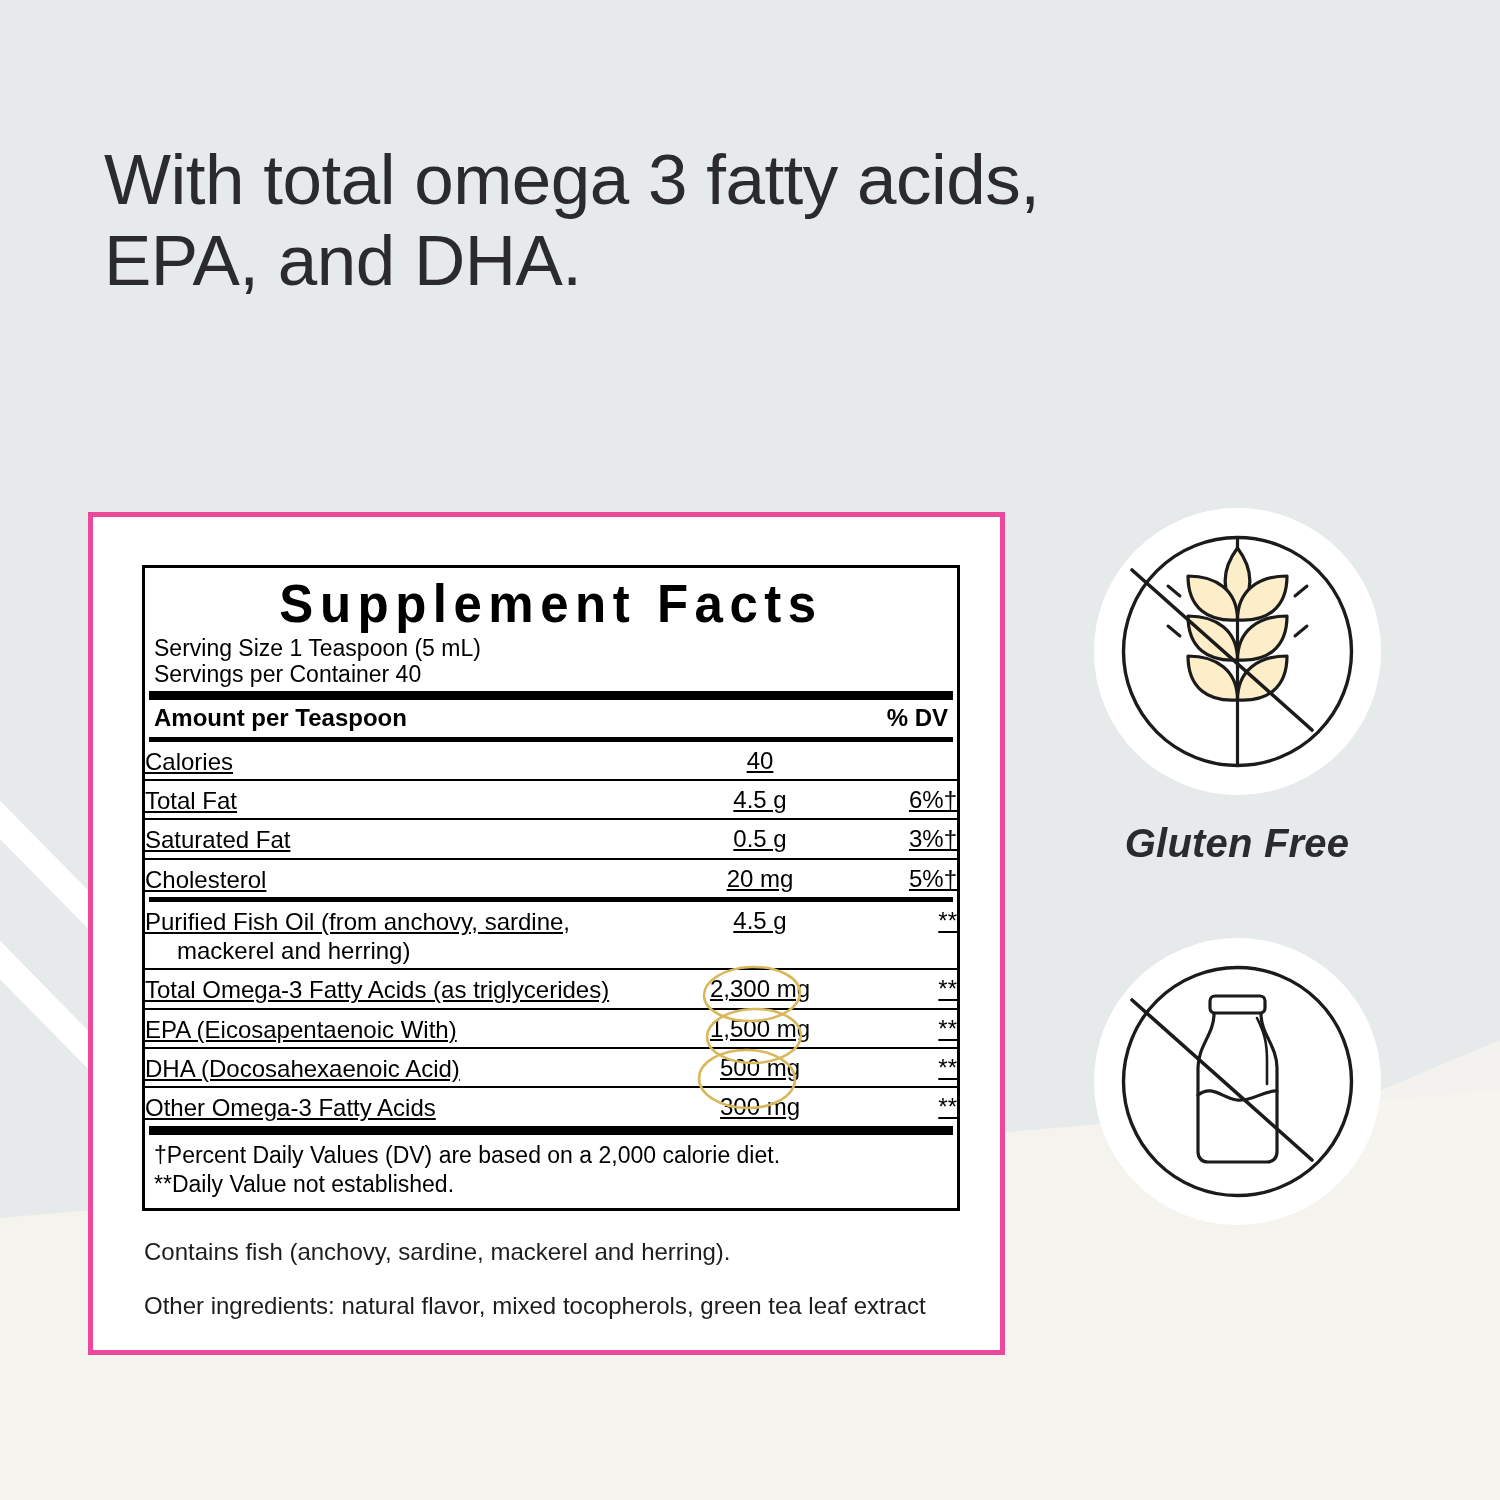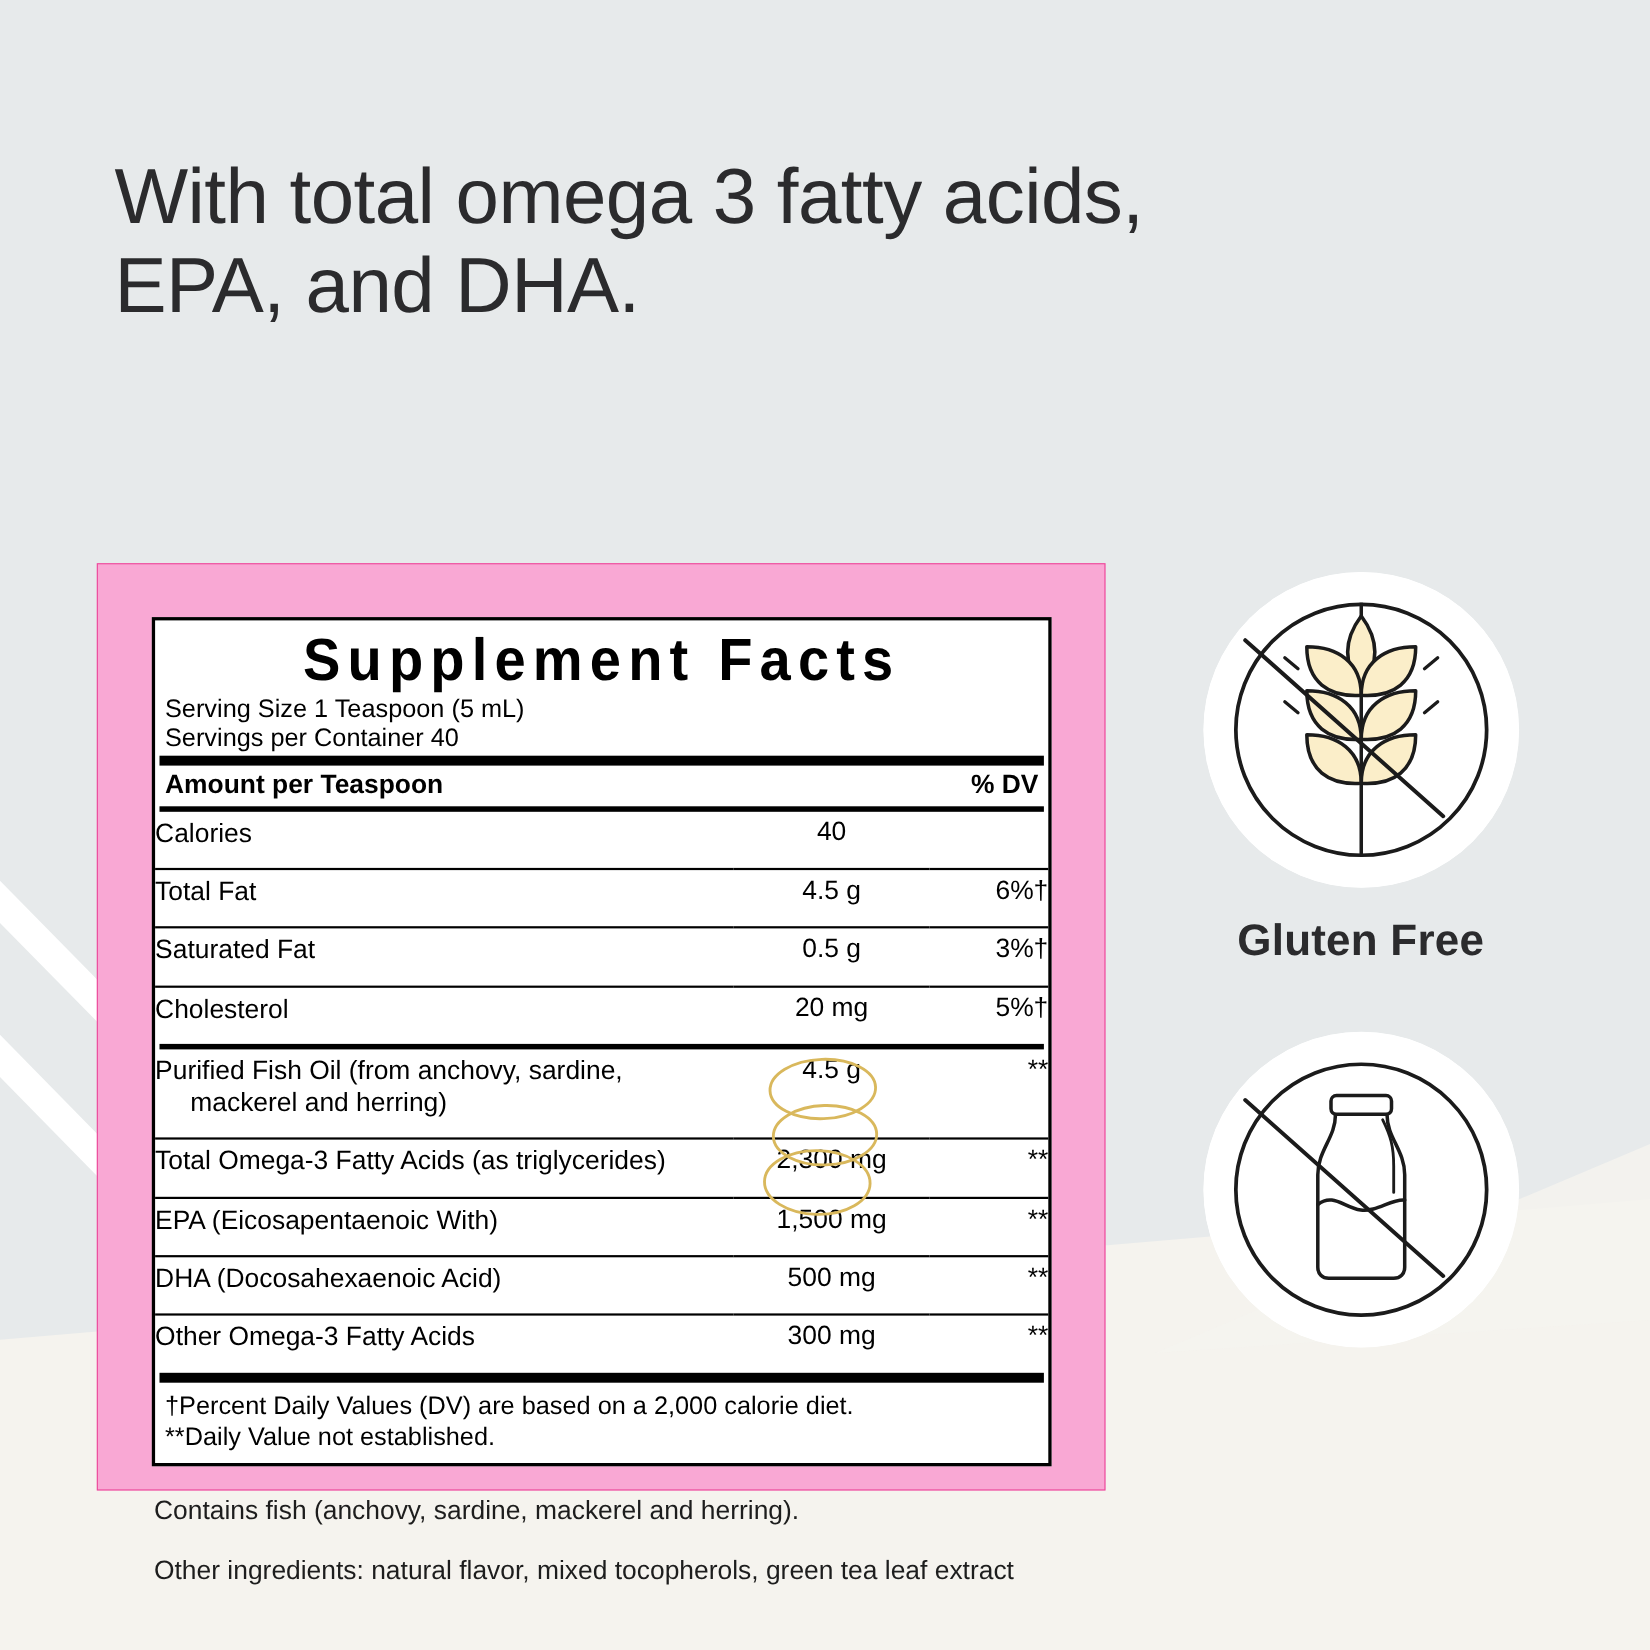--- a/index.html
+++ b/index.html
@@ -41,22 +41,22 @@
   }
   #headline .hl-line { display: block; white-space: pre; }
 
   
   #facts-card {
     position: absolute;
     left: 88px;
     top: 512px;
     width: 917px;
     height: 843px;
-    background: #f9a8d4;
-    border: 1px solid #ec4899;
+    background: #ffffff;
+    border: 5px solid #ec4899;
     box-sizing: border-box;
     z-index: 3;
   }
 
   #facts-inner {
     position: absolute;
     left: 49px;
     top: 48px;
     width: 818px;
     box-sizing: border-box;
@@ -107,23 +107,24 @@
     align-items: flex-end;
   }
 
   table.sf-table {
     width: 100%;
     border-collapse: collapse;
     font-size: 24px;
     color: #000;
   }
   table.sf-table td {
-    padding: 5px 0 17px 0;
+    padding: 5px 0 3px 0;
     vertical-align: top;
     border-top: 2px solid #000;
+    text-decoration: underline;
   }
   table.sf-table tr:first-child td { border-top: none; }
 
   td.c-name  { text-align: left;  padding-left: 9px; line-height: 1.22; }
   td.c-amt   { text-align: center; width: 178px; white-space: nowrap; }
   td.c-dv    { text-align: right; width: 108px; padding-right: 9px; white-space: nowrap; }
 
   .ind1 { padding-left: 32px; }
   .ind2 { padding-left: 52px; }
   .ind-cont { padding-left: 32px; }
@@ -153,21 +154,21 @@
     z-index: 5;
   }
 
   
   .badge {
     position: absolute;
     z-index: 4;
     width: 330px;
     text-align: center;
   }
-  #badge-gluten { left: 1072px; top: 520px; }
+  #badge-gluten { left: 1072px; top: 508px; font-style: italic; }
   #badge-dairy  { left: 1072px; top: 938px; }
 
   .badge-disc {
     width: 287px;
     height: 287px;
     border-radius: 50%;
     background: #ffffff;
     margin: 0 auto;
     display: block;
   }

